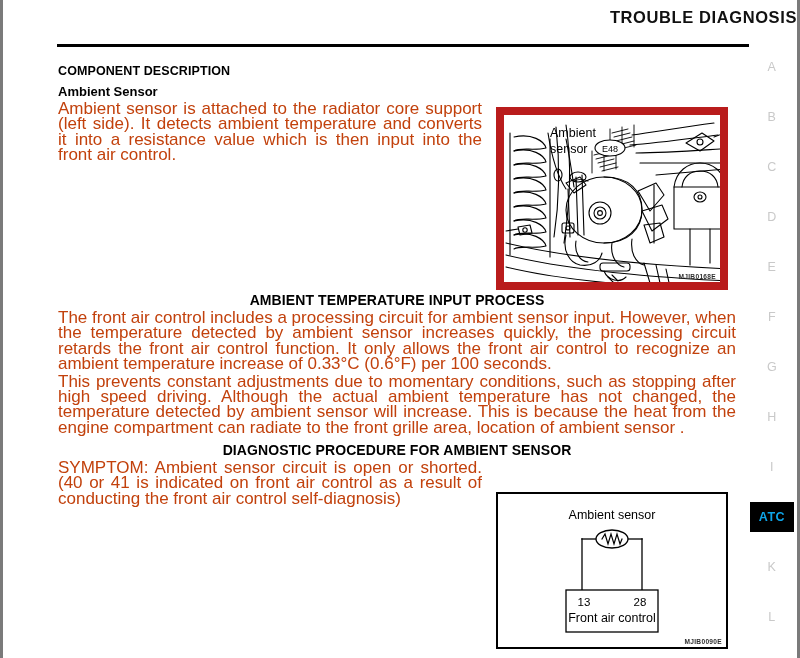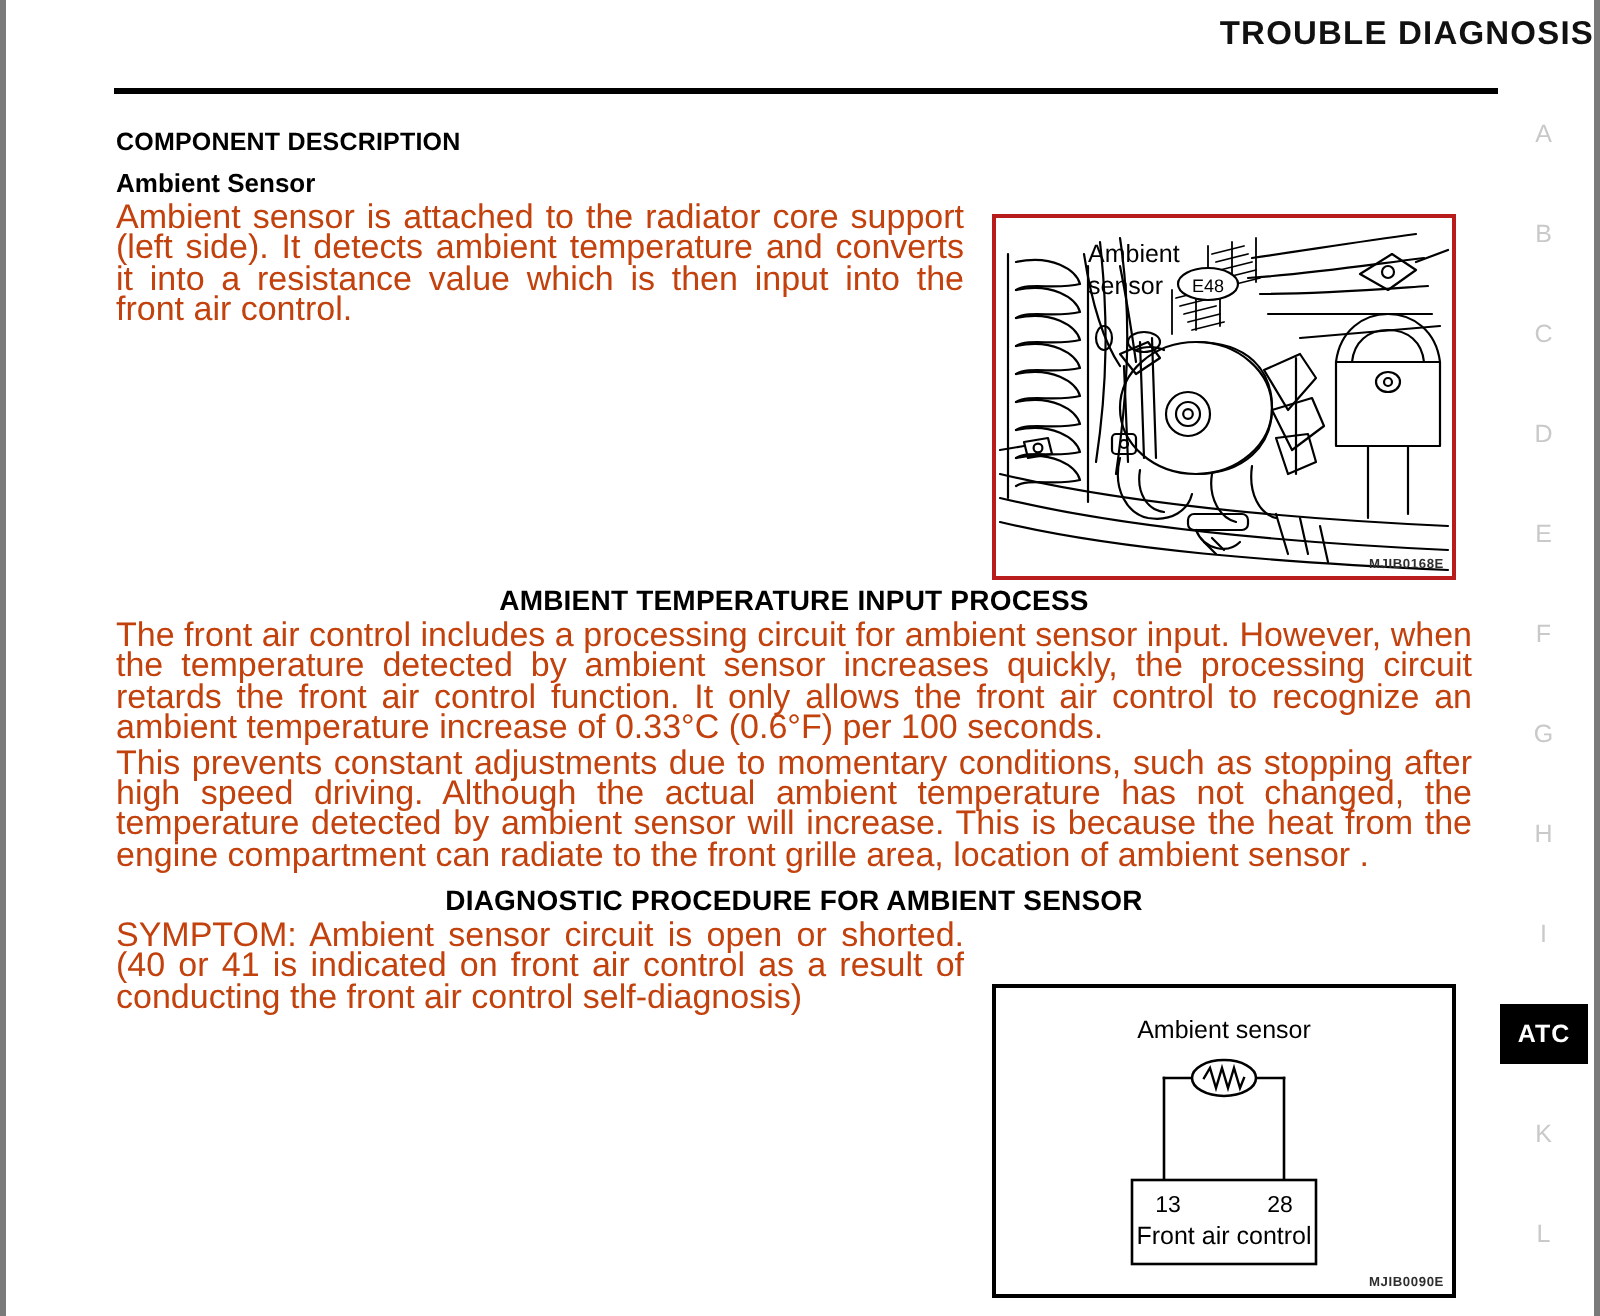--- a/index.html
+++ b/index.html
@@ -115,21 +115,21 @@
     width: 678px;
   }
 
   
   #figure-photo {
     position: absolute;
     left: 438px;
     top: 63px;
     width: 232px;
     height: 183px;
-    border: 2px solid #b91c1c;
+    border: 8px solid #b91c1c;
     background: #fff;
     box-sizing: border-box;
     overflow: hidden;
   }
   #figure-photo svg { display: block; }
   .fig-caption {
     position: absolute;
     right: 4px;
     bottom: 2px;
     font-size: 6.6px;
@@ -170,21 +170,21 @@
     height: 30px;
     display: flex;
     align-items: center;
     justify-content: center;
     font-size: 12.5px;
     color: #c9c9c9;
     letter-spacing: 0.5px;
   }
   .tab.active {
     background: #000000;
-    color: #ffffff;
+    color: #0ea5e9;
     font-weight: bold;
     font-size: 12.5px;
   }
 </style>
 </head>
 <body>
 
 <div id="page">
 
   <div id="page-header">

